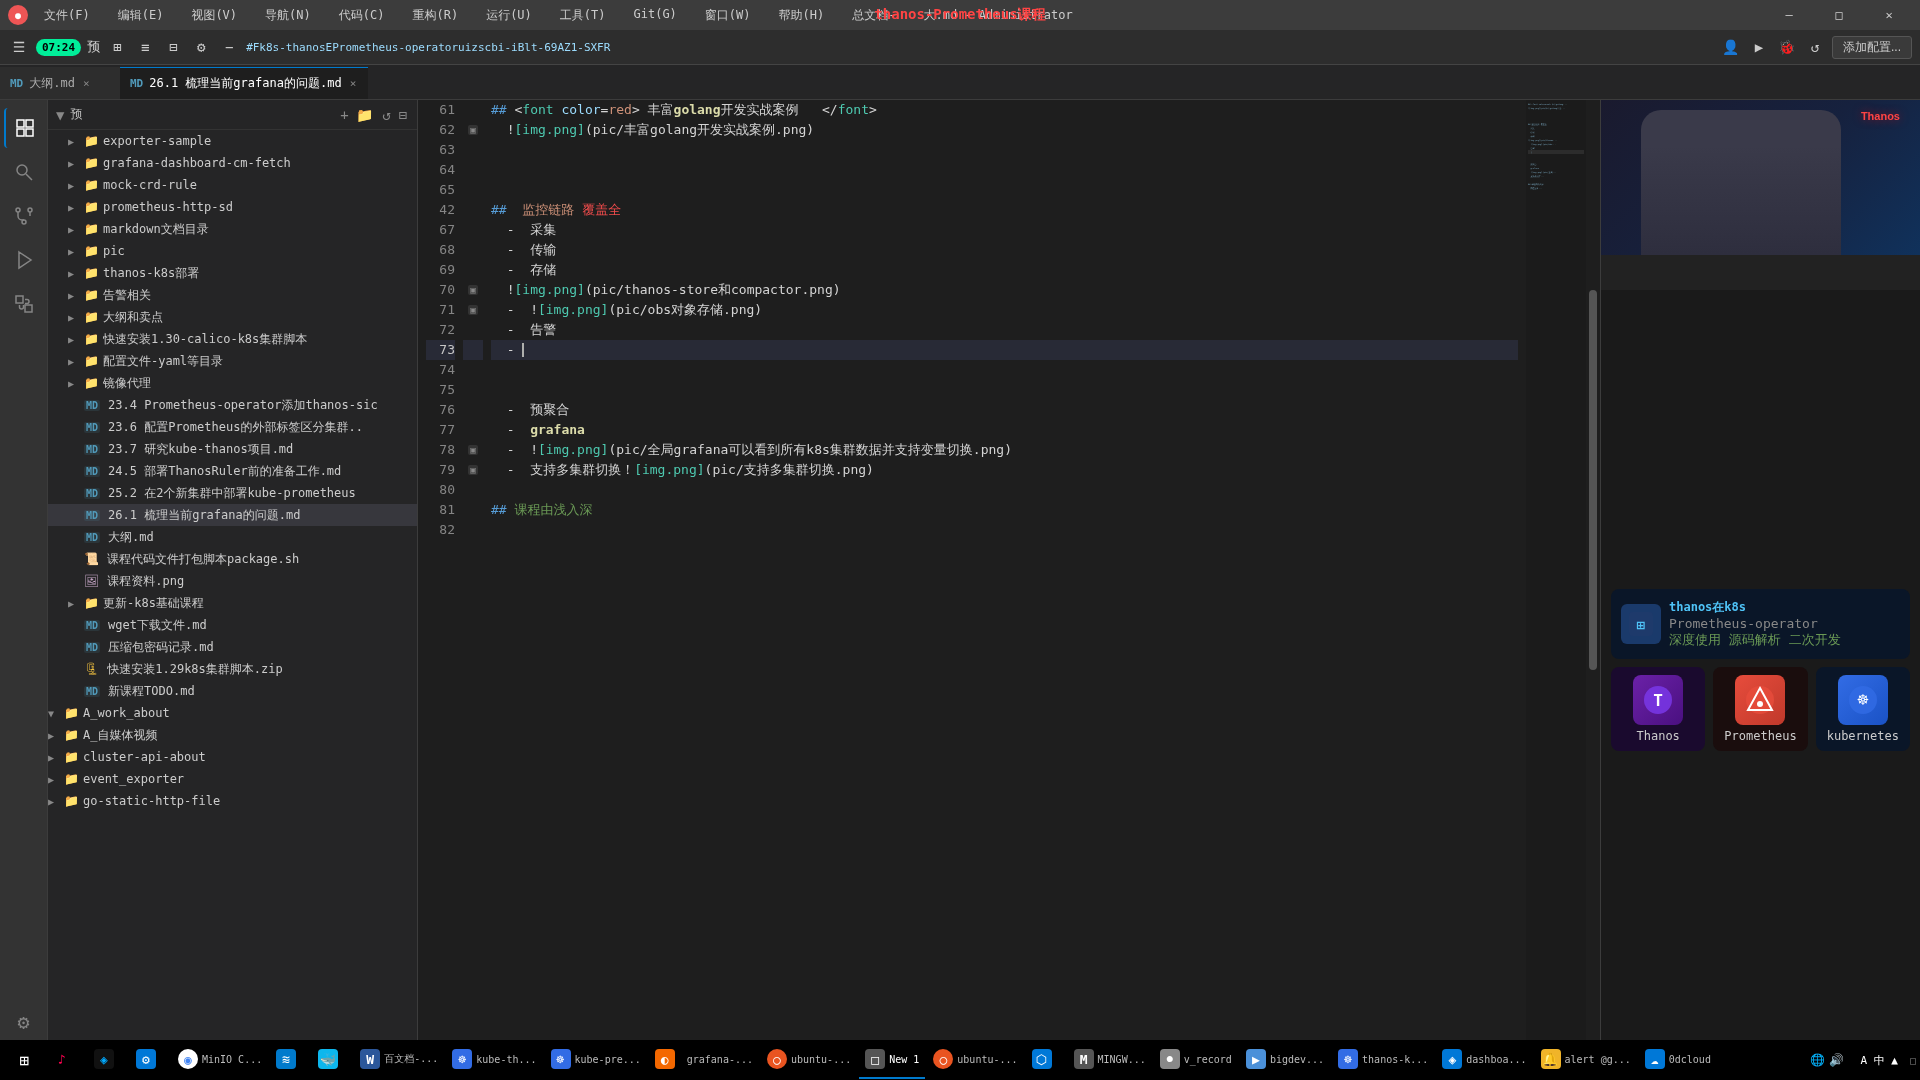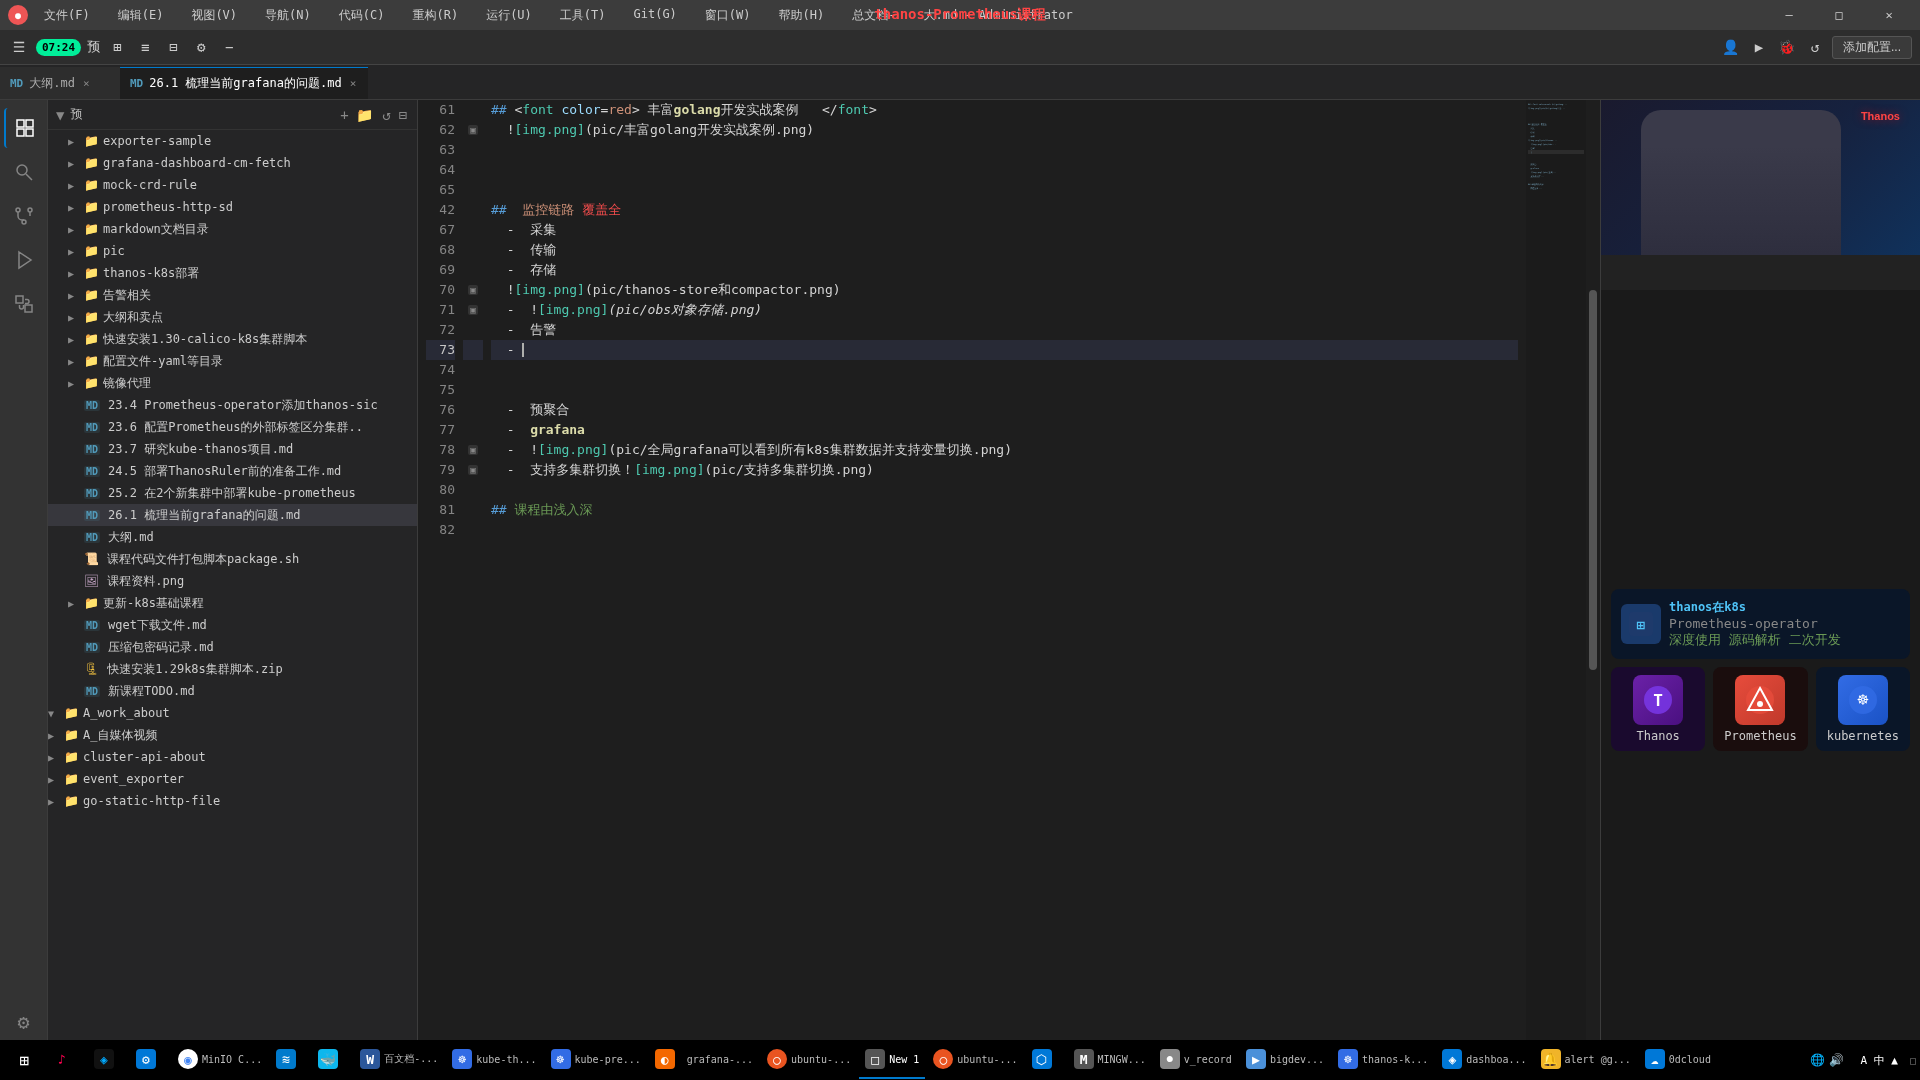--- a/index.html
+++ b/index.html
@@ -489,20 +489,21 @@
 
 <div id="toolbar">
   <div class="toolbar-icon">☰</div>
   <div class="timer-badge">07:24</div>
   <span>预</span>
   <div class="toolbar-icon">⊞</div>
   <div class="toolbar-icon">≡</div>
   <div class="toolbar-icon">⊟</div>
   <div class="toolbar-icon">⚙</div>
   <div class="toolbar-icon">−</div>
+  <div class="breadcrumb-path">#Fk8s-thanosEPrometheus-operatoruizscbi-iBlt-69AZ1-SXFR</div>
   <div style="margin-left:auto; display:flex; gap:6px; align-items:center;">
     <div class="toolbar-icon">👤</div>
     <div class="toolbar-icon">▶</div>
     <div class="toolbar-icon">🐞</div>
     <div class="toolbar-icon">↺</div>
     <button class="btn-add-config">添加配置...</button>
   </div>
 </div>
 
 <div id="tab-bar">
@@ -843,21 +844,21 @@
       <div class="code-line">
         <span style="color:#d4d4d4;">  -  传输</span>
       </div>
       <div class="code-line">
         <span style="color:#d4d4d4;">  -  存储</span>
       </div>
       <div class="code-line">
         <span style="color:#d4d4d4;">  !</span><span style="color:#4ec9b0;">[img.png]</span><span style="color:#d4d4d4;">(pic/thanos-store和compactor.png)</span>
       </div>
       <div class="code-line">
-        <span style="color:#d4d4d4;">  -  !</span><span style="color:#4ec9b0;">[img.png]</span><span style="color:#d4d4d4;font-style:italic;">(pic/obs对象存储.png)</span>
+        <span style="color:#d4d4d4;">  -  !</span><span style="color:#4ec9b0;">[img.png]</span><span style="color:#d4d4d4;">(pic/obs对象存储.png)</span>
       </div>
       <div class="code-line">
         <span style="color:#d4d4d4;">  -  告警</span>
       </div>
       <div class="code-line cursor-line">
         <span style="color:#d4d4d4;">  - </span><span style="display:inline-block; width:2px; height:14px; background:#aeafad; vertical-align:middle; animation:blink 1s infinite;"></span>
       </div>
       <div class="code-line"> </div>
       <div class="code-line"> </div>
       <div class="code-line">

